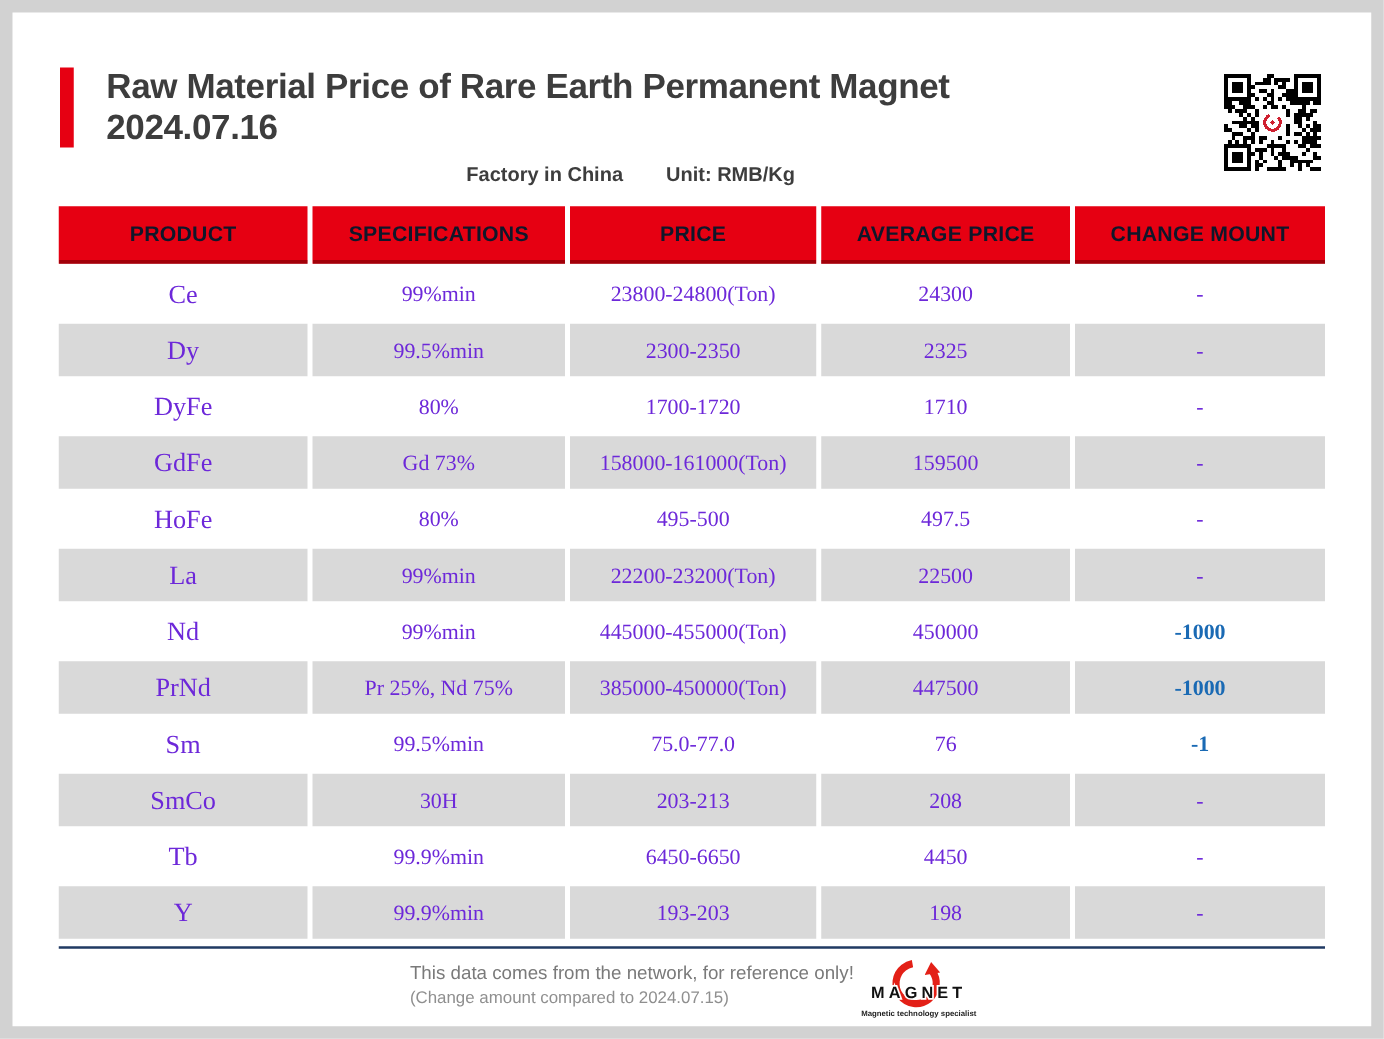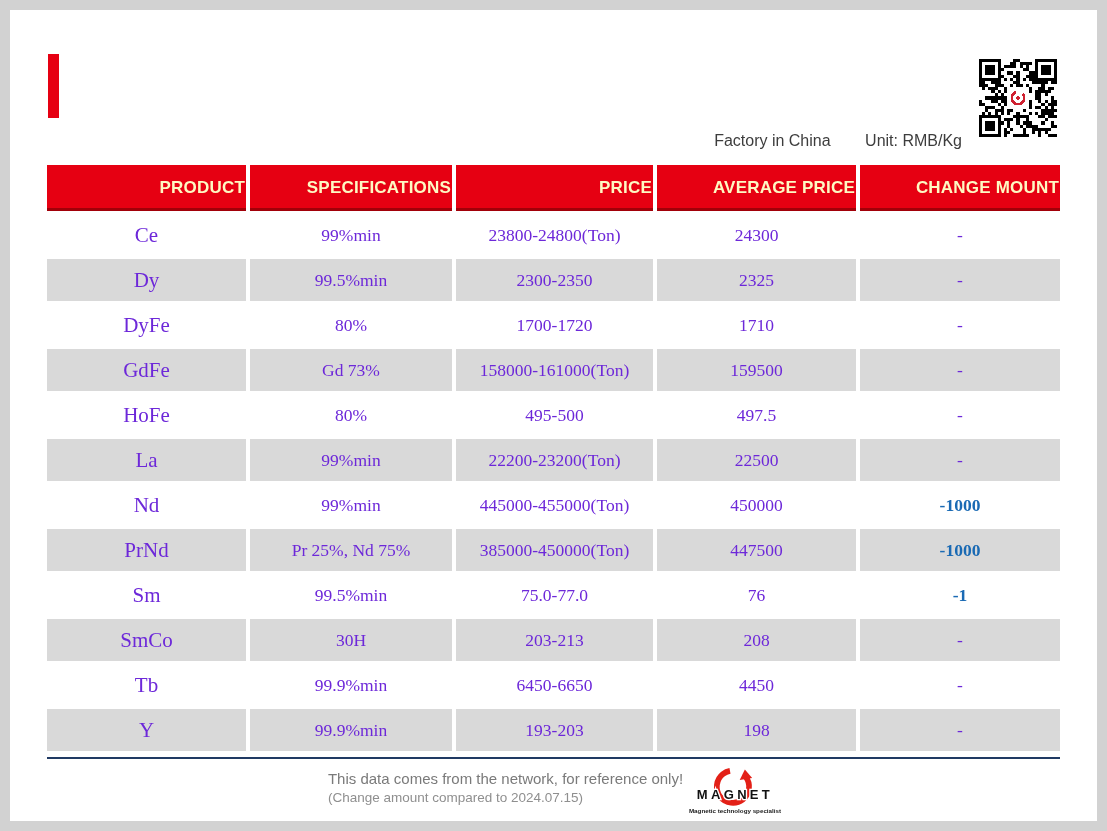--- a/index.html
+++ b/index.html
@@ -43,40 +43,40 @@
     letter-spacing:-0.3px;
   }
   .qr{
     position:absolute;top:47px;right:40px;
     width:78px;height:82px;
   }
   .qr svg{width:100%;height:100%;display:block}
   .meta-line{
     margin-top:13px;
     padding-right:98px;
-    text-align:right;
-    font-size:16px;font-weight:normal;color:var(--title-gray);
+    text-align:center;
+    font-size:16px;font-weight:bold;color:var(--title-gray);
     height:19px;line-height:19px;
   }
   .meta-line .meta-unit{margin-left:30px}
   
   table.price-table{
     table-layout:fixed;
     border-collapse:separate;
     border-spacing:4px 3px;
     width:1021px;
     margin:12px 0 0 -4px;
   }
   table.price-table th{
     background:var(--accent-red);
-    color:#fef9c3;
+    color:#0f172a;
     height:46px;
     font-size:17px;font-weight:700;
     letter-spacing:.2px;
-    text-align:right;vertical-align:middle;
+    text-align:center;vertical-align:middle;
     box-shadow:inset 0 -3px 0 rgba(80,0,0,.45);
   }
   table.price-table td{
     height:42px;
     font-family:"Liberation Serif","DejaVu Serif",serif;
     font-size:17.5px;color:#6d28d9;
     text-align:center;vertical-align:middle;
     background:#fff;
   }
   table.price-table tbody tr:nth-child(even) td{background:var(--row-alt)}
@@ -90,20 +90,24 @@
   .brand-logo{width:104px;margin:-2px -8px 0 0}
   .brand-logo svg{width:100%;display:block}
 </style>
 </head>
 <body>
 
 <div class="page">
 
   <div class="title-row">
     <div class="accent-bar"></div>
+    <h1 class="title">
+      <span>Raw Material Price of Rare Earth Permanent Magnet</span><br>
+      <span>2024.07.16</span>
+    </h1>
   </div>
 
   <div class="qr" id="qr-box">
       <svg viewBox="0 0 25 25" shape-rendering="crispEdges">
        <rect x="0" y="0" width="25" height="25" fill="#fff"></rect>
        <g fill="#000">
           <rect x="0" y="0" width="1" height="1"></rect>
           <rect x="1" y="0" width="1" height="1"></rect>
           <rect x="2" y="0" width="1" height="1"></rect>
           <rect x="3" y="0" width="1" height="1"></rect>

